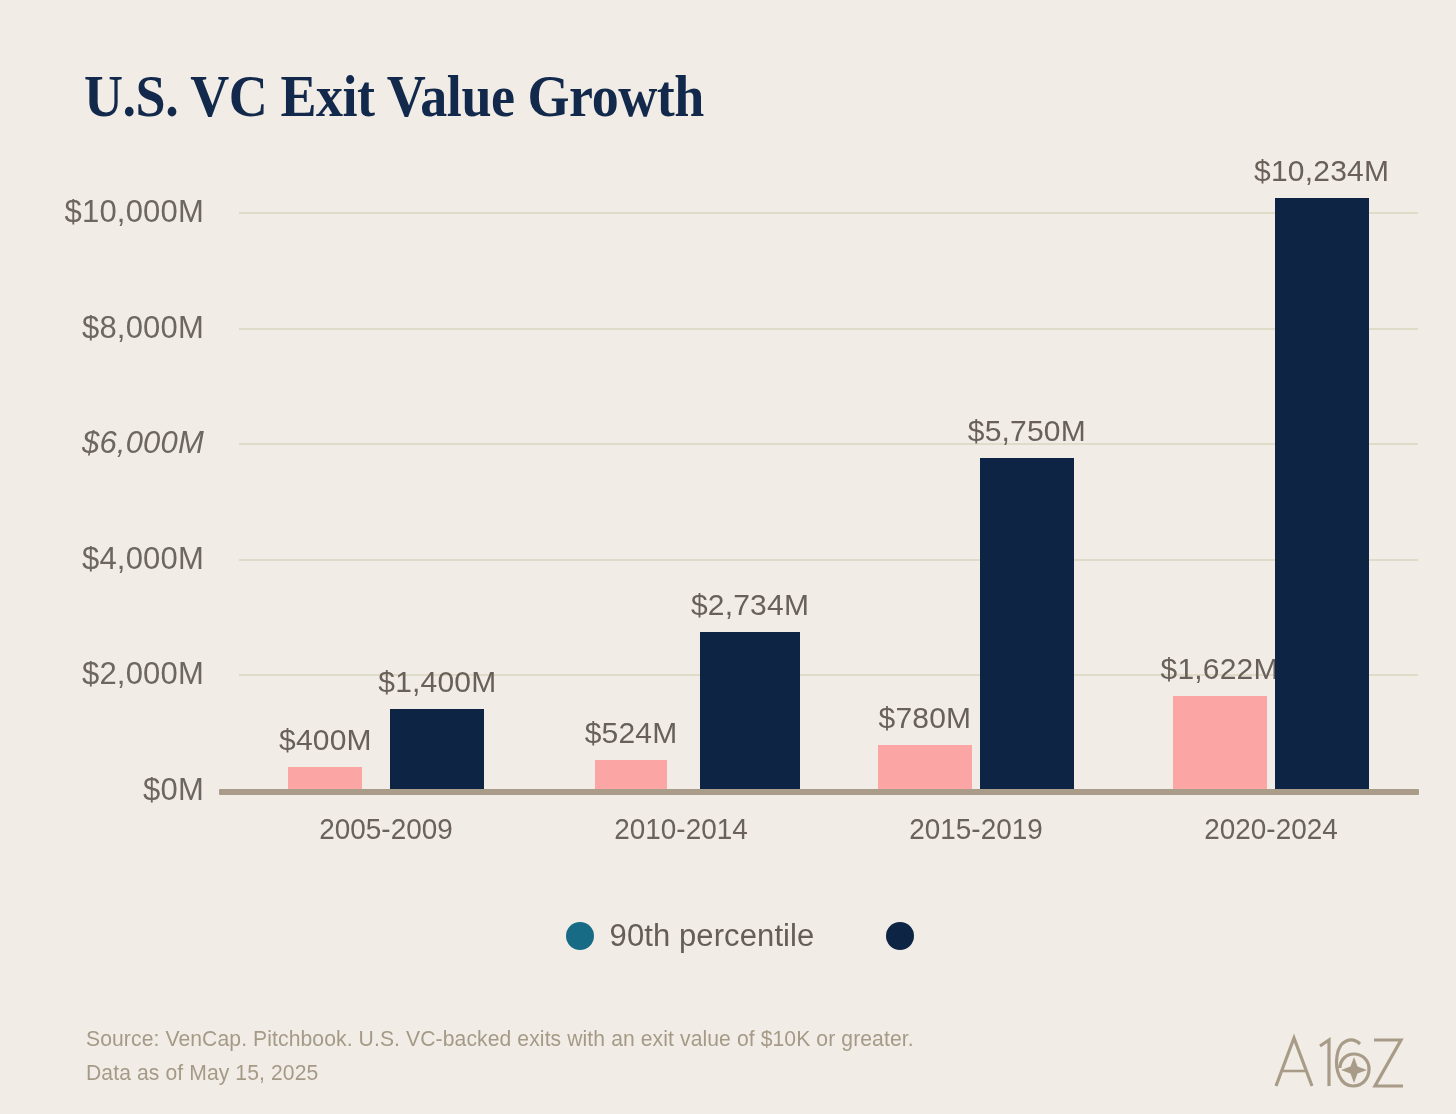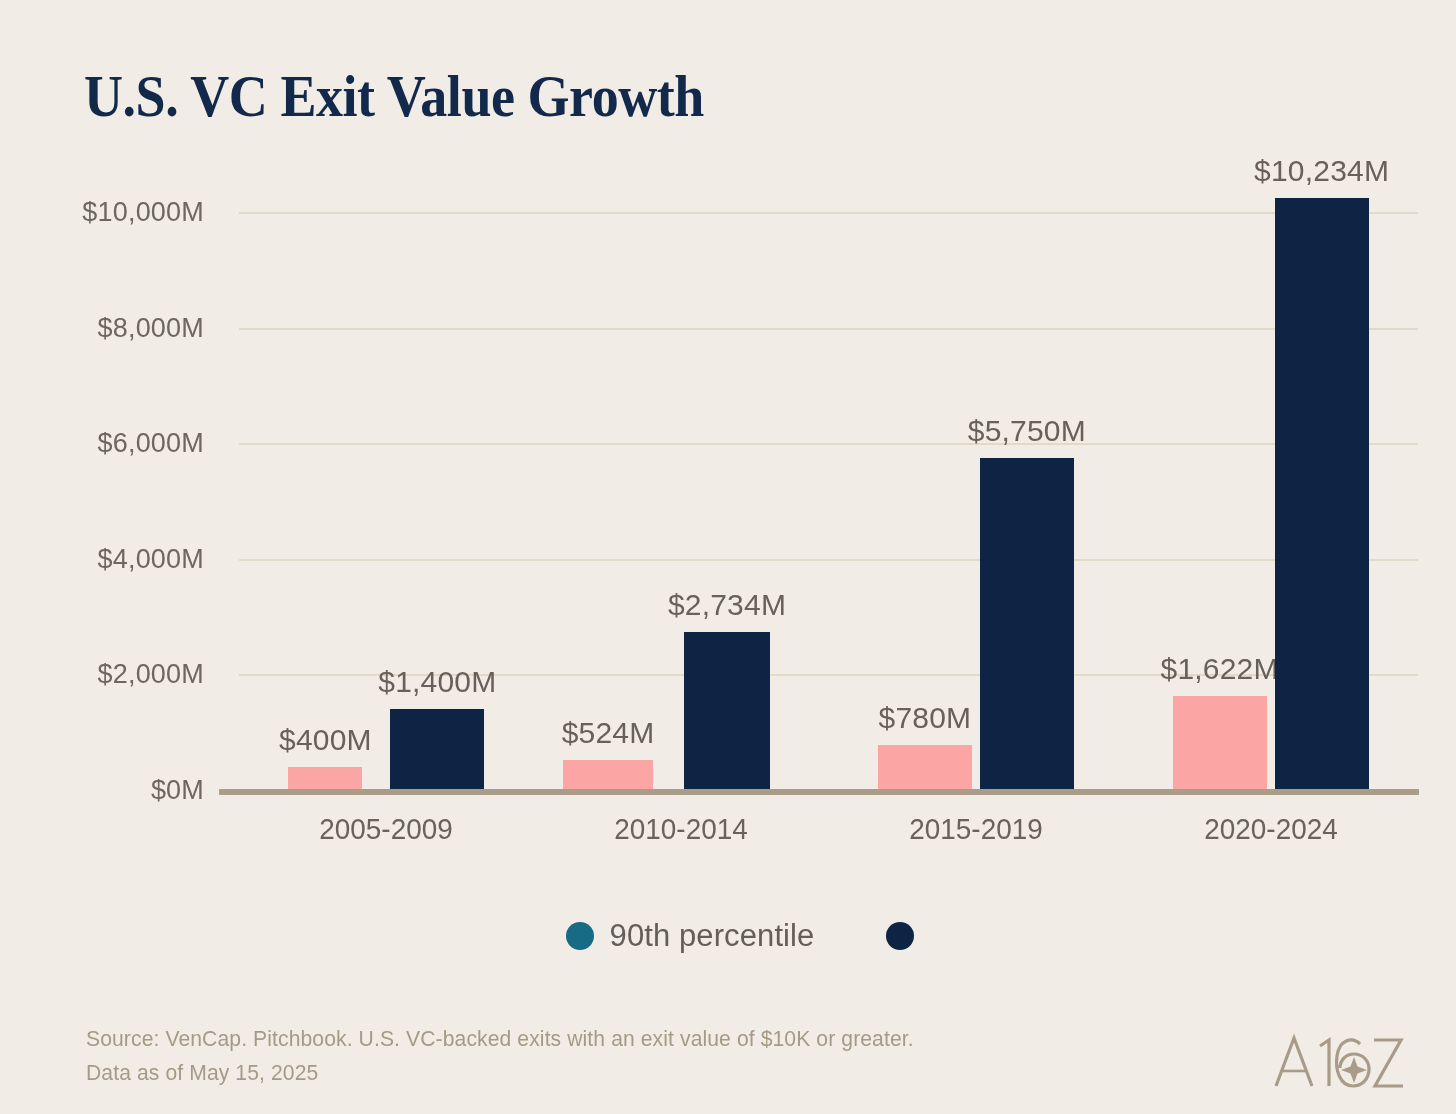--- a/index.html
+++ b/index.html
@@ -65,21 +65,21 @@
     border-radius: 1px;
   }
 
   
   .ytick {
     position: absolute;
     right: 1252px;
     width: 180px;
     text-align: right;
     font-family: "Liberation Sans", sans-serif;
-    font-size: 27px;
+    font-size: 31px;
     color: #6E6660;
     letter-spacing: 0.2px;
     transform: translateY(-50%);
     white-space: nowrap;
   }
 
   
   .bar {
     position: absolute;
     bottom: 0;
@@ -174,41 +174,41 @@
 <body>
 
 <div class="figure">
 
   <div class="chart-title">U.S. VC Exit Value Growth</div>
 
   <div id="y-axis">
       <div class="ytick" style="top: 790px;">$0M</div>
       <div class="ytick" style="top: 674.4px;">$2,000M</div>
       <div class="ytick" style="top: 558.8px;">$4,000M</div>
-      <div class="ytick" style="top: 443.2px;">$6,000M</div>
+      <div class="ytick" style="top: 443.2px; font-style: italic;">$6,000M</div>
       <div class="ytick" style="top: 327.6px;">$8,000M</div>
       <div class="ytick" style="top: 212px;">$10,000M</div>
     </div>
 
   <div class="plot" id="plot">
       <div class="gridline" style="top: 462.4px;"></div>
       <div class="gridline" style="top: 346.8px;"></div>
       <div class="gridline" style="top: 231.2px;"></div>
       <div class="gridline" style="top: 115.6px;"></div>
       <div class="gridline" style="top: 0px;"></div>
       <div class="bar p90" style="left: 49.375px; width: 74px; height: 23.12px;">
         <span class="bar-value">$400M</span>
       </div>
       <div class="bar p99" style="left: 151.375px; width: 94px; height: 80.92px;">
         <span class="bar-value">$1,400M</span>
       </div>
-      <div class="bar p90" style="left: 324px; width: 90px; height: 30.2872px; padding-left: 40px;">
+      <div class="bar p90" style="left: 356px; width: 72px; height: 30.2872px; padding-left: 40px;">
         <span class="bar-value">$524M</span>
       </div>
-      <div class="bar p99" style="left: 445px; width: 86px; height: 158.025px;">
+      <div class="bar p99" style="left: 461px; width: 100px; height: 158.025px;">
         <span class="bar-value">$2,734M</span>
       </div>
       <div class="bar p90" style="left: 638.875px; width: 94px; height: 45.084px;">
         <span class="bar-value">$780M</span>
       </div>
       <div class="bar p99" style="left: 740.875px; width: 94px; height: 332.35px;">
         <span class="bar-value">$5,750M</span>
       </div>
       <div class="bar p90" style="left: 933.625px; width: 94px; height: 93.7516px;">
         <span class="bar-value">$1,622M</span>

